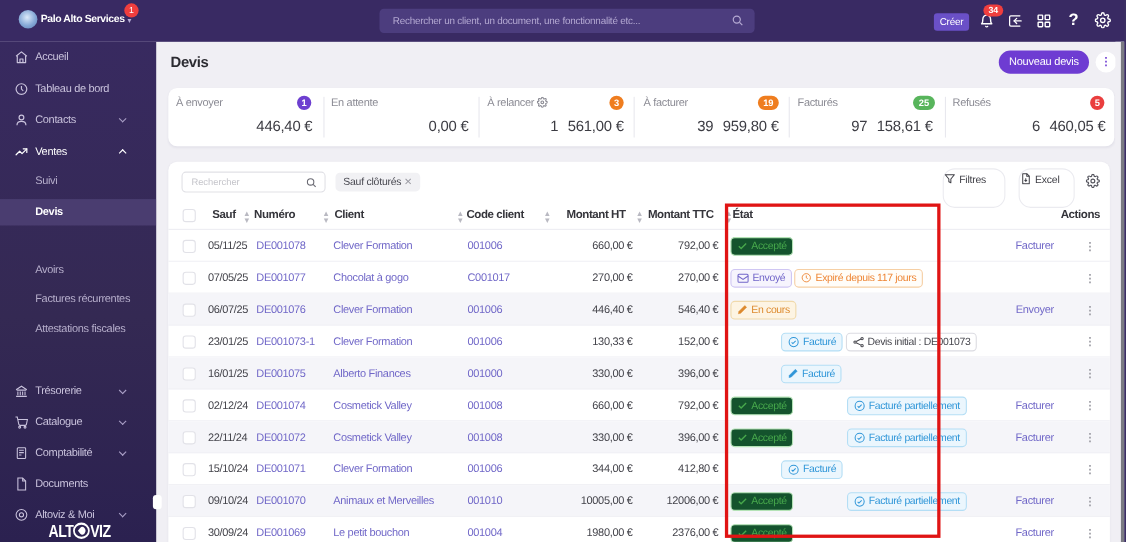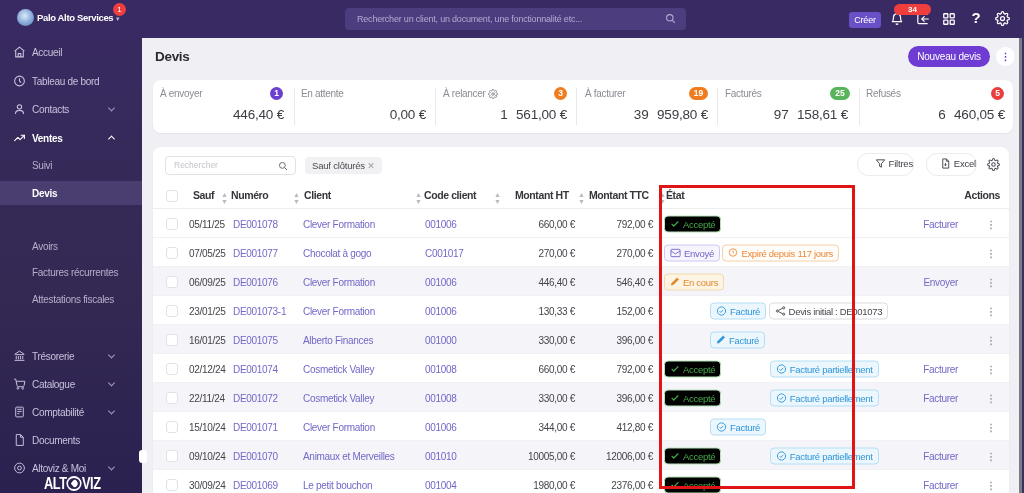--- a/index.html
+++ b/index.html
@@ -6,21 +6,21 @@
 .abs{position:absolute;}
 
 #topbar{left:0;top:0;width:1024px;height:38px;background:#392a63;z-index:5;}
 #logo-av{left:17px;top:9px;width:17px;height:17px;border-radius:50%;background:radial-gradient(circle at 45% 40%,#dceafa,#85a8d6 55%,#5c80b4);}
 #logo-txt{left:37px;top:12px;color:#fff;font-size:9.5px;font-weight:700;letter-spacing:-0.35px;}
 #logo-chev{left:116px;top:15px;color:#b9aed6;font-size:7px;}
 #logo-badge{left:113px;top:3px;width:13px;height:13px;border-radius:50%;background:#f03e3e;color:#fff;font-size:8px;text-align:center;line-height:13px;}
 #searchbox{left:345px;top:8px;width:341px;height:22px;background:#4c3d7e;border-radius:4px;color:#b4a9d2;font-size:9px;letter-spacing:-0.2px;line-height:22px;padding-left:12px;}
 #searchbox svg{position:absolute;right:10px;top:5px;}
 #btn-creer{left:849px;top:12px;width:32px;height:16px;background:#6a50c7;border-radius:3px;color:#fff;font-size:9px;letter-spacing:-0.2px;text-align:center;line-height:16px;}
-#badge34{left:894px;top:4px;width:37px;height:11px;border-radius:6px;background:#f03e3e;color:#fff;font-size:8px;font-weight:700;text-align:center;line-height:11px;z-index:6;}
+#badge34{left:894px;top:4px;width:18px;height:11px;border-radius:6px;background:#f03e3e;color:#fff;font-size:8px;font-weight:700;text-align:center;line-height:11px;z-index:6;}
 
 #sidebar{left:0;top:38px;width:142px;height:455px;background:linear-gradient(180deg,#382a60 0%,#342953 55%,#2b2150 100%);z-index:4;overflow:hidden;}
 .mi{position:absolute;left:0;width:126px;height:28px;color:#c9c2dc;font-size:10px;letter-spacing:-0.3px;}
 .mi .lbl{position:absolute;left:32px;top:50%;transform:translateY(-50%);white-space:nowrap;}
 .mi svg{position:absolute;left:13px;top:50%;transform:translateY(-50%);}
 .chev-d{position:absolute;right:12px;top:50%;width:5px;height:5px;border-right:1.4px solid #a89ec5;border-bottom:1.4px solid #a89ec5;transform:translateY(-72%) rotate(45deg);}
 .chev-u{position:absolute;right:12px;top:50%;width:5px;height:5px;border-right:1.6px solid #fff;border-bottom:1.6px solid #fff;transform:translateY(-28%) rotate(-135deg);}
 .smi{position:absolute;left:0;width:142px;height:26px;color:#b6aecb;font-size:10px;letter-spacing:-0.3px;}
 .smi .lbl{position:absolute;left:32px;top:50%;transform:translateY(-50%);}
 #altologo{left:44px;top:437px;color:#fff;font-size:16px;font-weight:800;letter-spacing:-0.5px;white-space:nowrap;transform:scaleX(0.8);transform-origin:left;}
@@ -34,37 +34,37 @@
 #stats{left:153px;top:80px;width:860px;height:53px;background:#fff;border-radius:8px;box-shadow:0 1px 2px rgba(40,30,90,.06);z-index:2;}
 .sdiv{position:absolute;top:8px;bottom:8px;width:1px;background:#e8e8ee;}
 .slabel{position:absolute;top:8px;font-size:10px;letter-spacing:-0.3px;color:#8b8b94;}
 .sval{position:absolute;top:27px;font-size:13.5px;letter-spacing:-0.2px;color:#3c3c43;text-align:right;}
 .ts{margin-right:5px;}
 .sbadge{position:absolute;top:7px;height:13px;border-radius:7px;color:#fff;font-size:8.5px;font-weight:700;text-align:center;line-height:13px;}
 
 #tcard{left:153px;top:147px;width:856px;height:346px;background:#fff;border-radius:8px 8px 0 0;box-shadow:0 1px 2px rgba(40,30,90,.06);z-index:1;}
 #tsearch{position:absolute;left:12px;top:9px;width:131px;height:19px;border:1px solid #e1e1e6;border-radius:4px;background:#fff;color:#c4c4ca;font-size:8.5px;line-height:17px;padding-left:8px;}
 #ttag{position:absolute;left:152px;top:10px;height:17px;background:#f1f1f4;border-radius:4px;color:#4a4a52;font-size:9.5px;letter-spacing:-0.2px;line-height:17px;padding:0 7px;}
-.tb{position:absolute;top:6px;height:23px;border:1px solid #ebebf0;border-radius:11px;background:#fff;color:#3f3f46;font-size:9.5px;letter-spacing:-0.2px;line-height:19px;text-align:right;}
+.tb{position:absolute;top:6px;height:36px;border:1px solid #ebebf0;border-radius:11px;background:#fff;color:#3f3f46;font-size:9.5px;letter-spacing:-0.2px;line-height:19px;text-align:left;}
 
 #thead{position:absolute;left:0;top:37px;width:856px;height:25px;border-bottom:1px solid #ededf2;font-weight:700;font-size:10.5px;letter-spacing:-0.4px;color:#35353b;}
 .hc{position:absolute;top:5px;white-space:nowrap;}
 .sort{color:#b9b9c2;font-size:7px;display:inline-block;vertical-align:1px;margin-left:4px;letter-spacing:0;}
 .row{position:absolute;left:0;width:856px;height:29px;font-size:10px;letter-spacing:-0.3px;}
 .row::after{content:"";position:absolute;left:0;right:0;bottom:0;height:1px;background:#f1f1f5;}
 .row.alt{background:#f5f5f9;}
 .cell{position:absolute;top:50%;transform:translateY(-50%);white-space:nowrap;}
 .cb{position:absolute;left:13px;top:50%;transform:translateY(-50%);width:12px;height:12px;border:1px solid #e2e2e8;border-radius:3px;background:#fff;}
 .lnk{color:#7168c8;}
 .dt{color:#44444b;}
 .amt{color:#44444b;text-align:right;}
 .kebab{position:absolute;left:833px;top:50%;transform:translateY(-50%);color:#9a9aa2;font-size:10px;letter-spacing:0;font-weight:700;}
 
 .bdg{display:inline-flex;align-items:center;gap:3px;height:17px;border-radius:4px;border:1px solid;padding:0 5px;font-size:9.5px;letter-spacing:-0.3px;vertical-align:middle;}
-.b-green{background:#000000;border-color:#b4e3b6;color:#47a84c;}
+.b-green{background:#14532d;border-color:#b4e3b6;color:#47a84c;}
 .b-purple{background:#f6f4fd;border-color:#cfc6f3;color:#7165c9;}
 .b-orange-o{background:#fffdf9;border-color:#f6cfa4;color:#ee8534;}
 .b-amber{background:#fdf4e3;border-color:#f0d9ab;color:#dd8a2e;}
 .b-blue{background:#ebf6fd;border-color:#b4def5;color:#2f96d8;margin-left:46px;}
 .b-gray{background:#fff;border-color:#dcdce2;color:#47474e;}
 
 #redrect{left:659px;top:185px;width:196px;height:304px;border:3px solid #e01414;z-index:9;}
 
 #sb-track{left:1014px;top:38px;width:10px;height:455px;background:#f0eff4;z-index:7;}
 #sb-thumb{left:1019px;top:38px;width:3px;height:455px;background:#7b7b83;z-index:8;}
@@ -124,21 +124,21 @@
       <span class="lbl">Tableau de bord</span>
     </div>
   <div class="mi" style="top:57px">
       <svg width="13" height="13" viewBox="0 0 24 24" fill="none" stroke="#c9c2dc" stroke-width="2">
         <circle cx="12" cy="8" r="4"></circle>
         <path d="M4.5 21c0-4 3.3-6.5 7.5-6.5s7.5 2.5 7.5 6.5"></path>
       </svg>
       <span class="lbl">Contacts</span>
       <span class="chev-d"></span>
     </div>
-  <div class="mi" style="top:86px;color:#fff;font-weight:700;">
+  <div class="mi" style="top:86px;color:#fff;font-weight:400;">
       <svg width="13" height="13" viewBox="0 0 24 24" fill="none" stroke="#fff" stroke-width="2" stroke-linecap="round" stroke-linejoin="round">
         <path d="M3 17l6-6 4 4 8-8"></path>
         <path d="M15 7h6v6"></path>
       </svg>
       <span class="lbl">Ventes</span>
       <span class="chev-u"></span>
     </div>
   <div class="smi" style="top:114px">
       <span class="lbl">Suivi</span>
     </div>
@@ -291,21 +291,21 @@
             <rect x="2" y="4" width="20" height="16" rx="2"></rect>
             <path d="M2 7.5l10 6.5L22 7.5"></path>
           </svg>Envoyé</span> <span class="bdg b-orange-o"><svg width="10" height="10" viewBox="0 0 24 24" fill="none" stroke="#ee8534" stroke-width="2">
             <circle cx="12" cy="12" r="9"></circle>
             <path d="M12 7v5l3 2"></path>
           </svg>Expiré depuis 117 jours</span></span>
     <span class="kebab">⋮</span>
   </div>
   <div class="row alt" style="top:120px">
     <span class="cb"></span>
-      <span class="cell dt" style="left:36px">06/09/25</span>
+      <span class="cell dt" style="left:36px">06/07/25</span>
       <span class="cell lnk" style="left:80px">DE001076</span>
       <span class="cell lnk" style="left:150px">Clever Formation</span>
       <span class="cell lnk" style="left:272px">001006</span>
       <span class="cell amt" style="right:434px">446,40&nbsp;€</span>
       <span class="cell amt" style="right:356px">546,40&nbsp;€</span>
     <span class="cell" style="left:511px"><span class="bdg b-amber"><svg width="10" height="10" viewBox="0 0 24 24" fill="#dd8a2e" stroke="#dd8a2e" stroke-width="1">
             <path d="M17 3l4 4L8 20l-5 1 1-5z"></path>
           </svg>En cours</span></span>
     <span class="cell lnk" style="right:51px">Envoyer</span>
       <span class="kebab">⋮</span>

